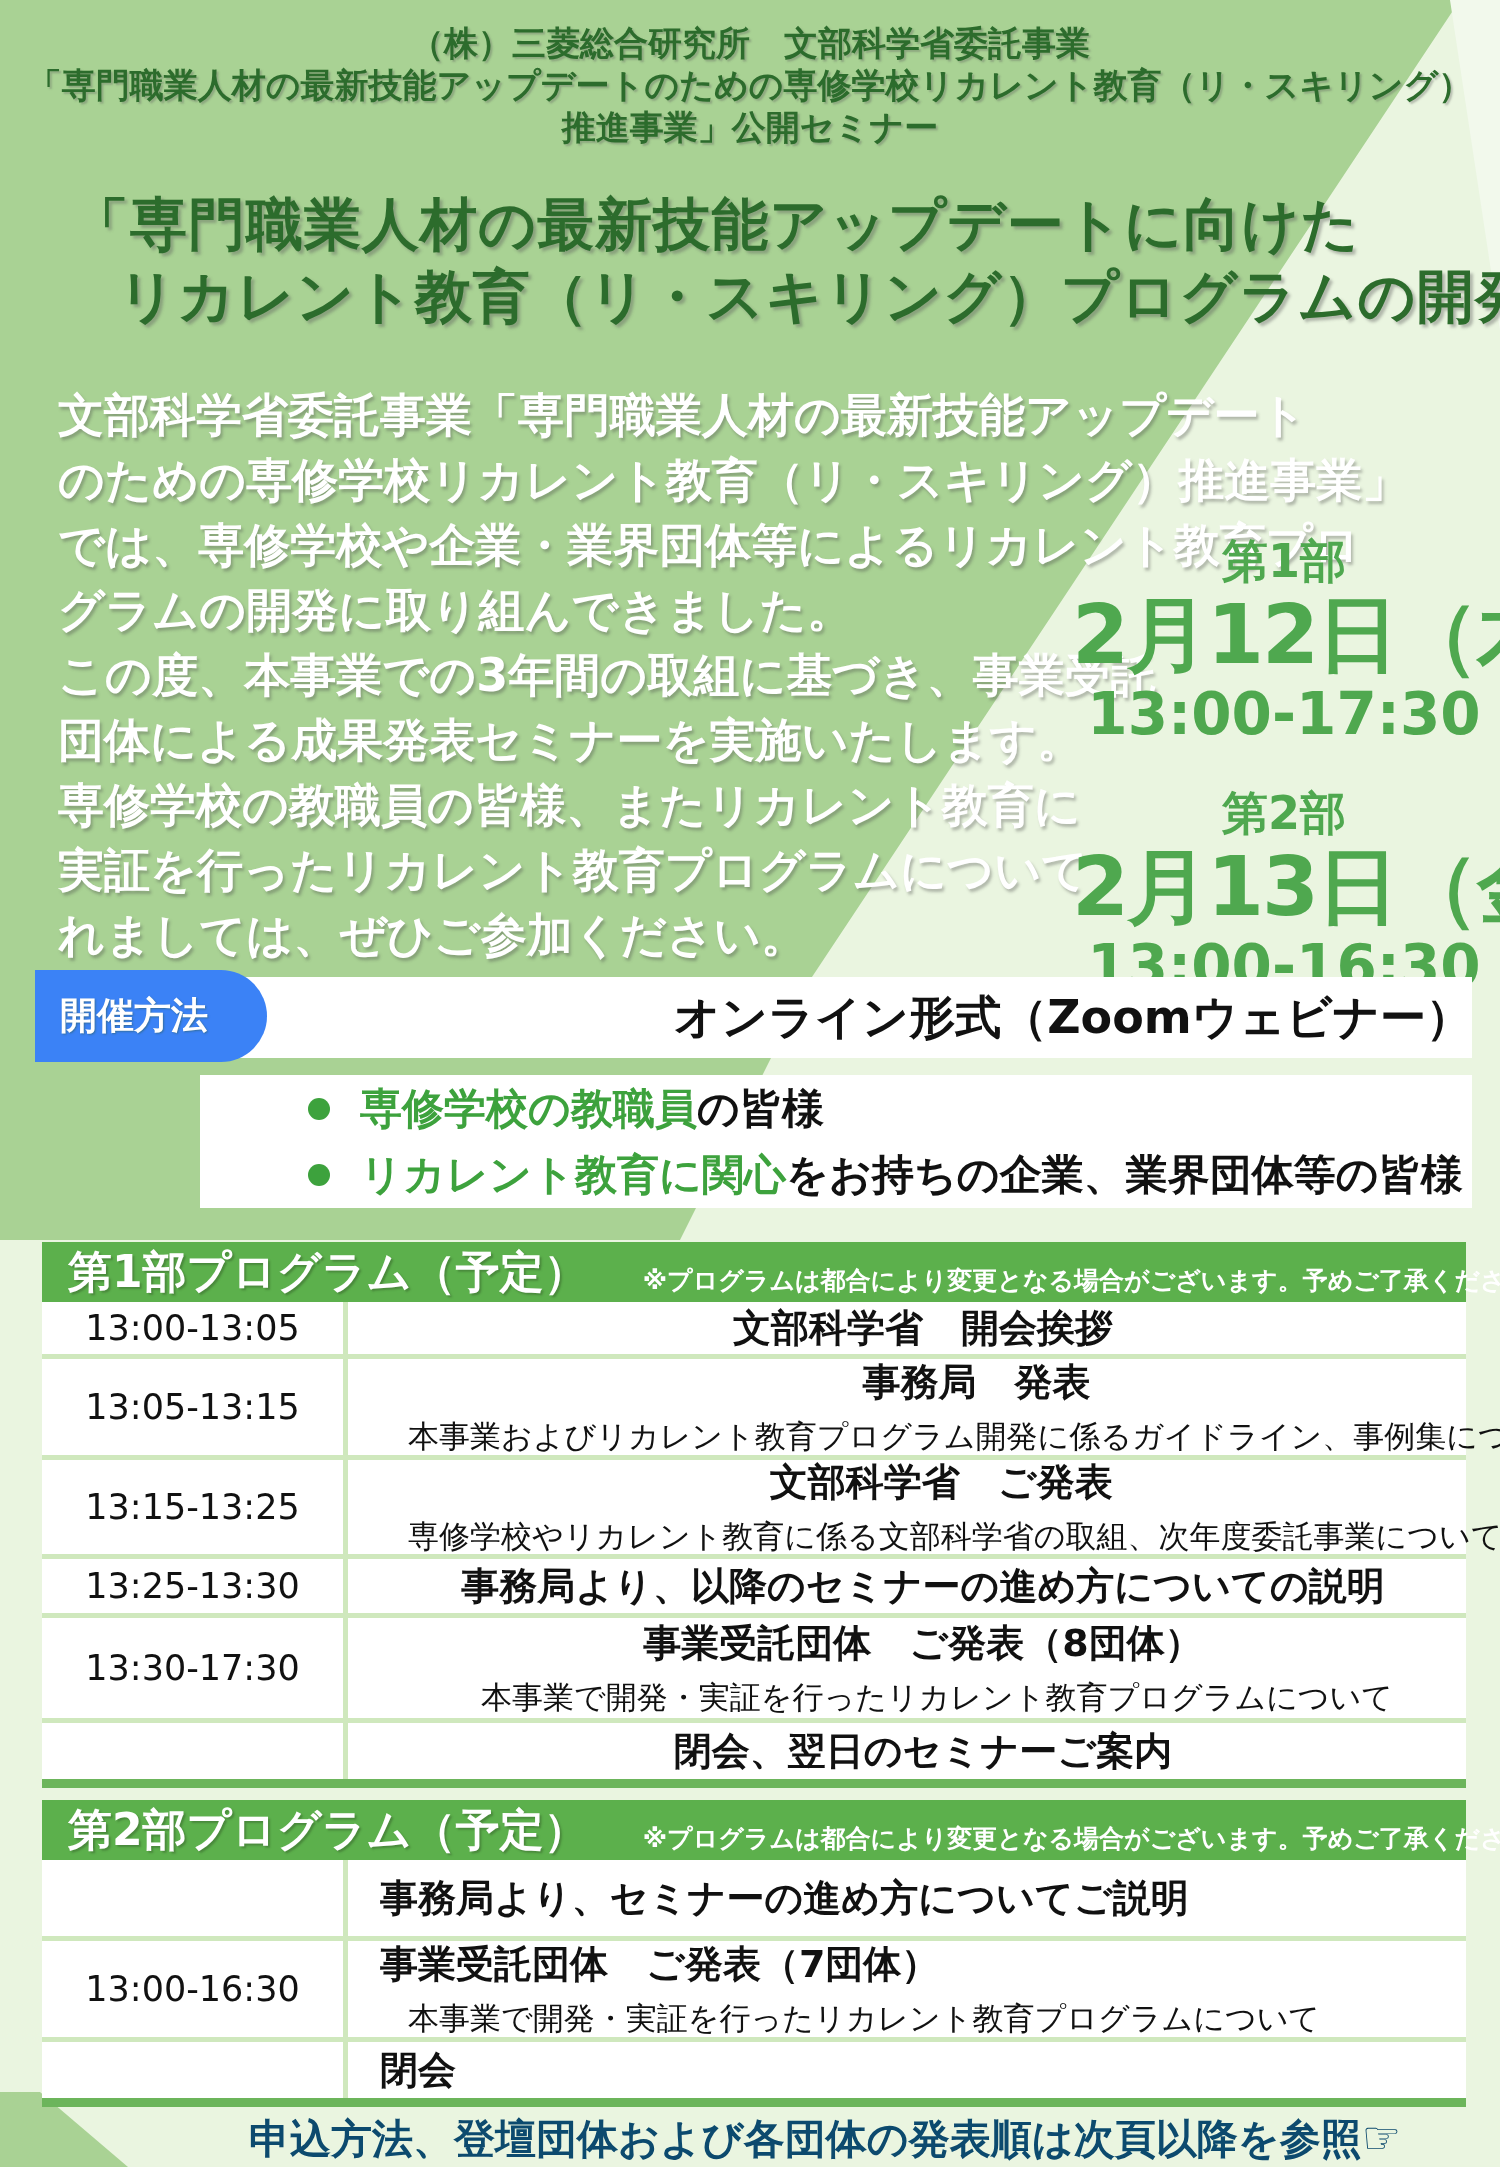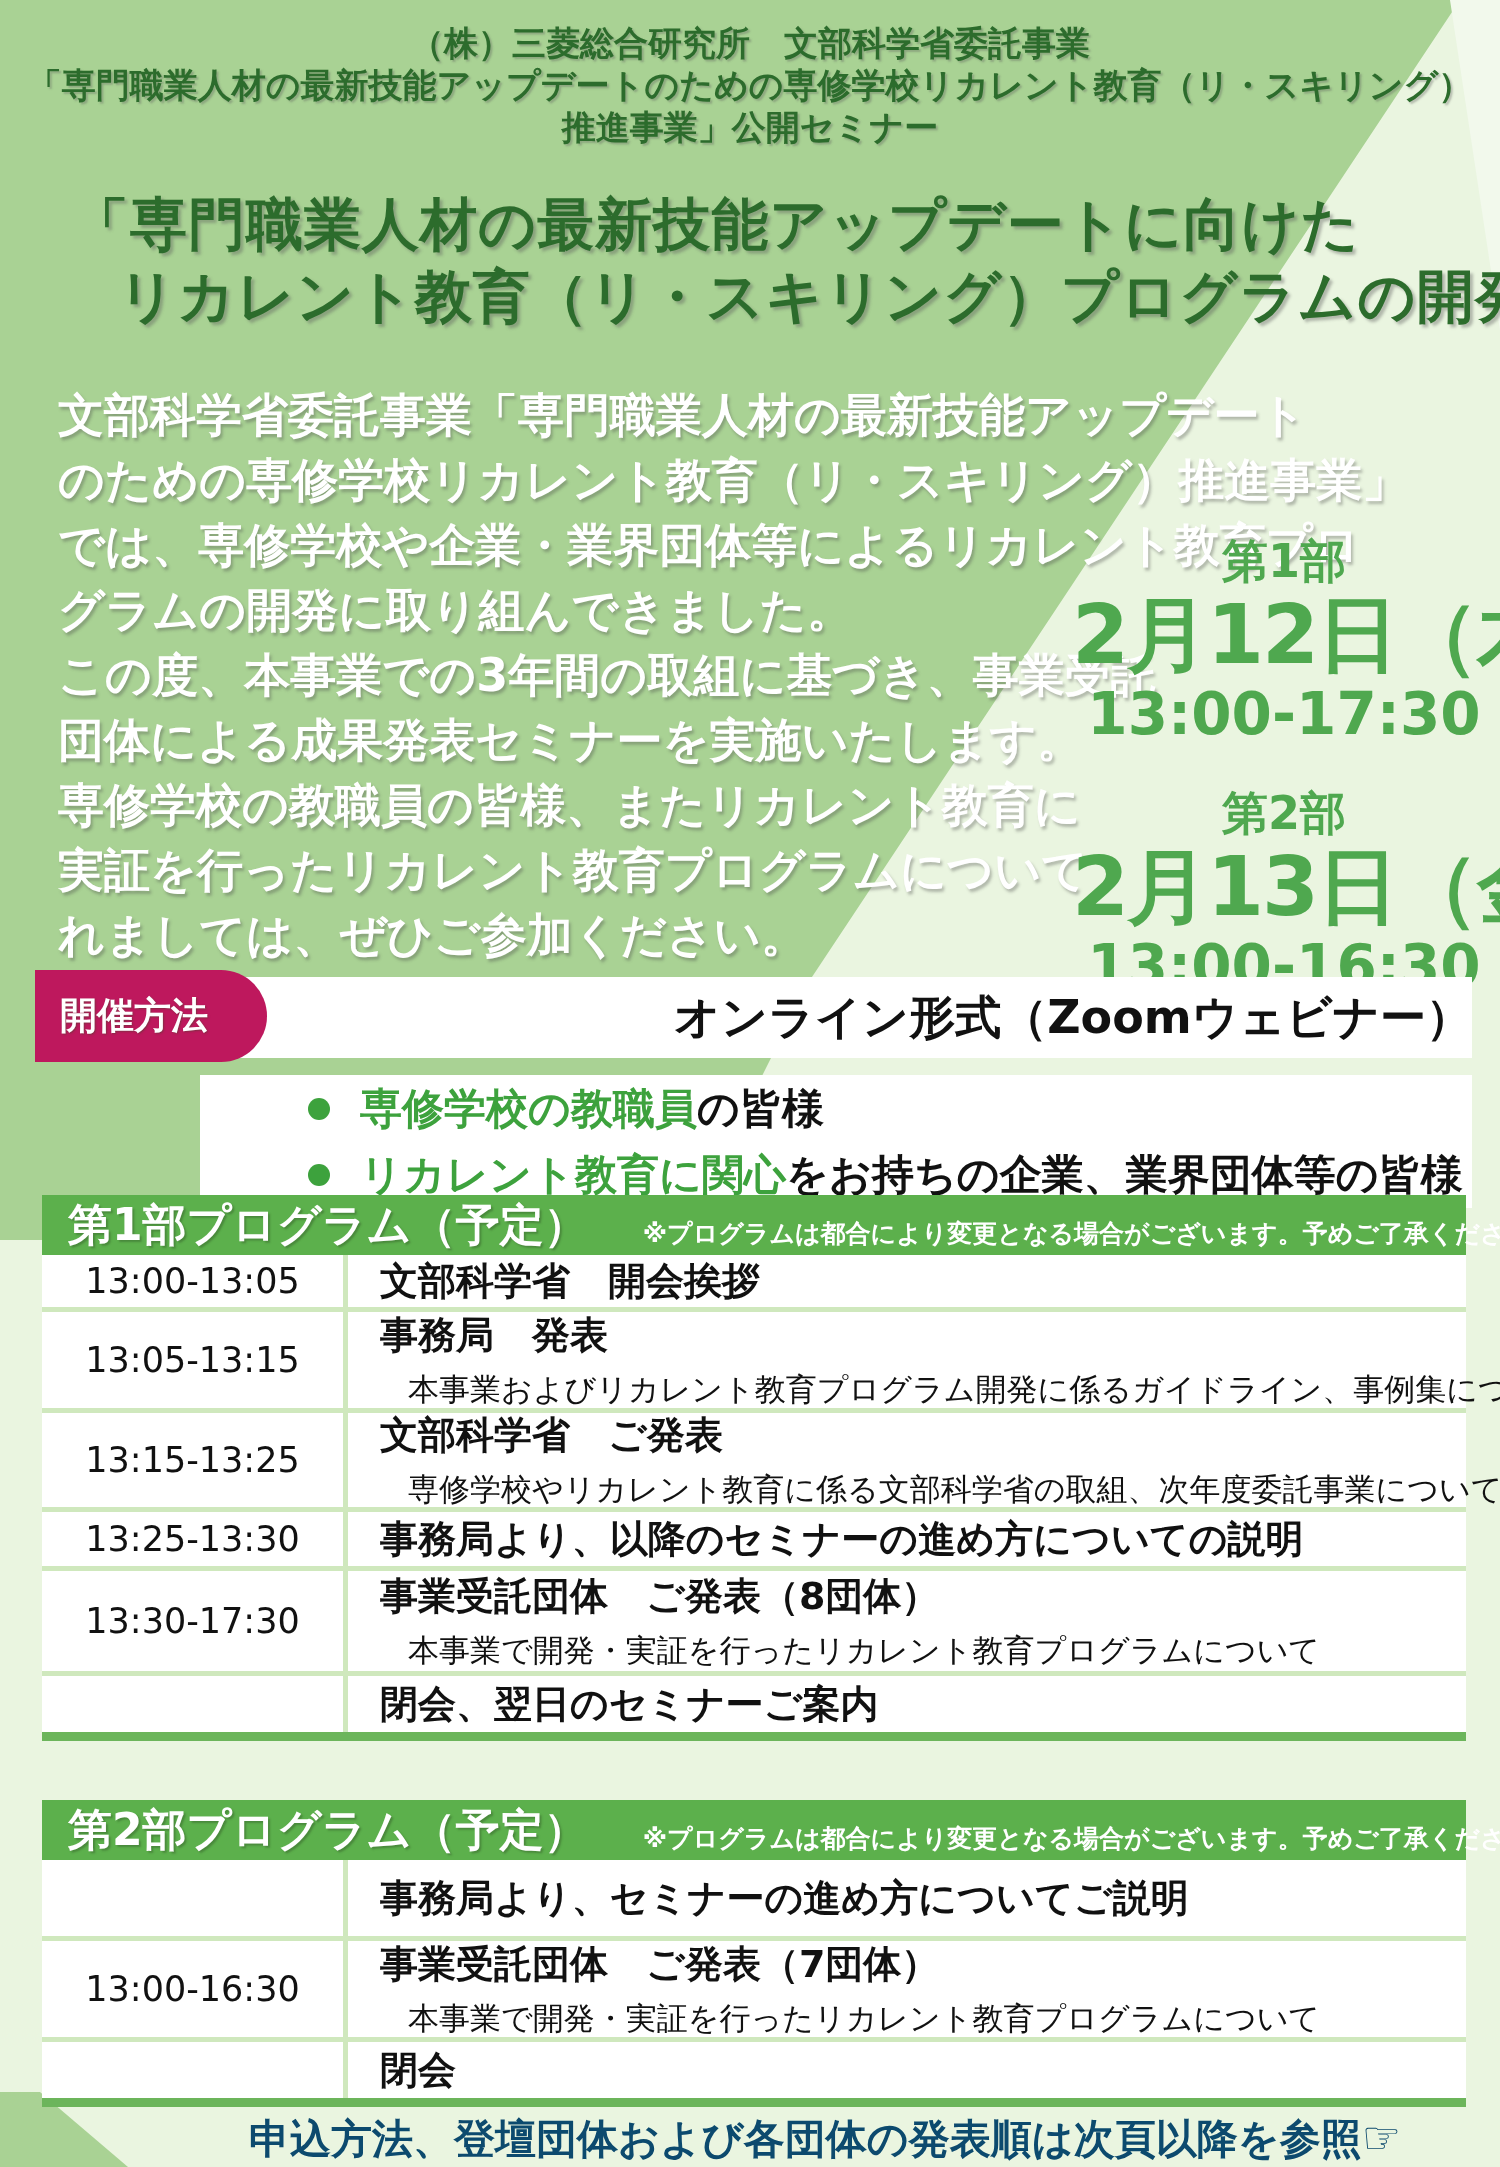--- a/index.html
+++ b/index.html
@@ -38,36 +38,36 @@
   .date-date{font-size:82px; line-height:94px; letter-spacing:-2px; white-space:nowrap;}
   .date-time{font-size:58px; line-height:64px;}
   .date-gap{height:40px;}
 
   
   .band{position:absolute; left:200px; right:28px; background:#ffffff;}
   .band-method{top:977px; height:81px; display:flex; align-items:center;
     padding-left:100px; font-size:46px; font-weight:bold; color:#111; box-sizing:border-box;justify-content:flex-end;}
   .band-audience{top:1075px; height:133px; box-sizing:border-box;
     display:flex; flex-direction:column; justify-content:center; gap:16px; padding-left:108px;}
-  .tab{position:absolute; left:35px; background:#be185d; color:#fff; font-weight:bold;
+  .tab{position:absolute; left:35px; background:#3b82f6; color:#fff; font-weight:bold;
     display:flex; align-items:center; justify-content:center; box-sizing:border-box;
     text-shadow:1px 1px 2px rgba(40,80,30,.4);}
   .tab-method{top:970px; width:232px; height:92px; border-radius:0 46px 46px 0;
     font-size:37px; padding-right:34px;}
   .tab-audience{top:1068px; width:254px; height:139px; border-radius:0 70px 70px 0;
     font-size:37px; padding-right:56px;}
   .aud-item{display:flex; align-items:center; font-size:42px; font-weight:bold;
     color:#111; line-height:50px; white-space:nowrap;}
   .dot{width:22px; height:22px; border-radius:50%; background:#3da23d;
     margin-right:30px; flex-shrink:0;}
   .hl{color:#3da23d;}
 
   
   .ptable{position:absolute; left:42px; width:1424px;}
-  .ptable1{top:1195px;}
+  .ptable1{top:1242px;text-align:center;}
   .ptable2{top:1800px;}
   .pheader{height:60px; background:#5cb04c; display:flex; align-items:center;
     padding-left:26px; color:#fff;}
   .ptitle{font-size:44px; font-weight:bold; text-shadow:2px 2px 2px rgba(50,90,40,.45); white-space:nowrap;}
   .pnote{font-size:25px; font-weight:bold; margin-left:55px; margin-top:16px; white-space:nowrap;}
   .pbody{background:#ffffff;}
   .prow{display:flex;}
   .prow + .prow{border-top:5px solid #cfe8bd;}
   .ptime{width:306px; border-right:5px solid #cfe8bd; display:flex; align-items:center;
     justify-content:center; font-size:35px; color:#111; flex-shrink:0; box-sizing:border-box;}

